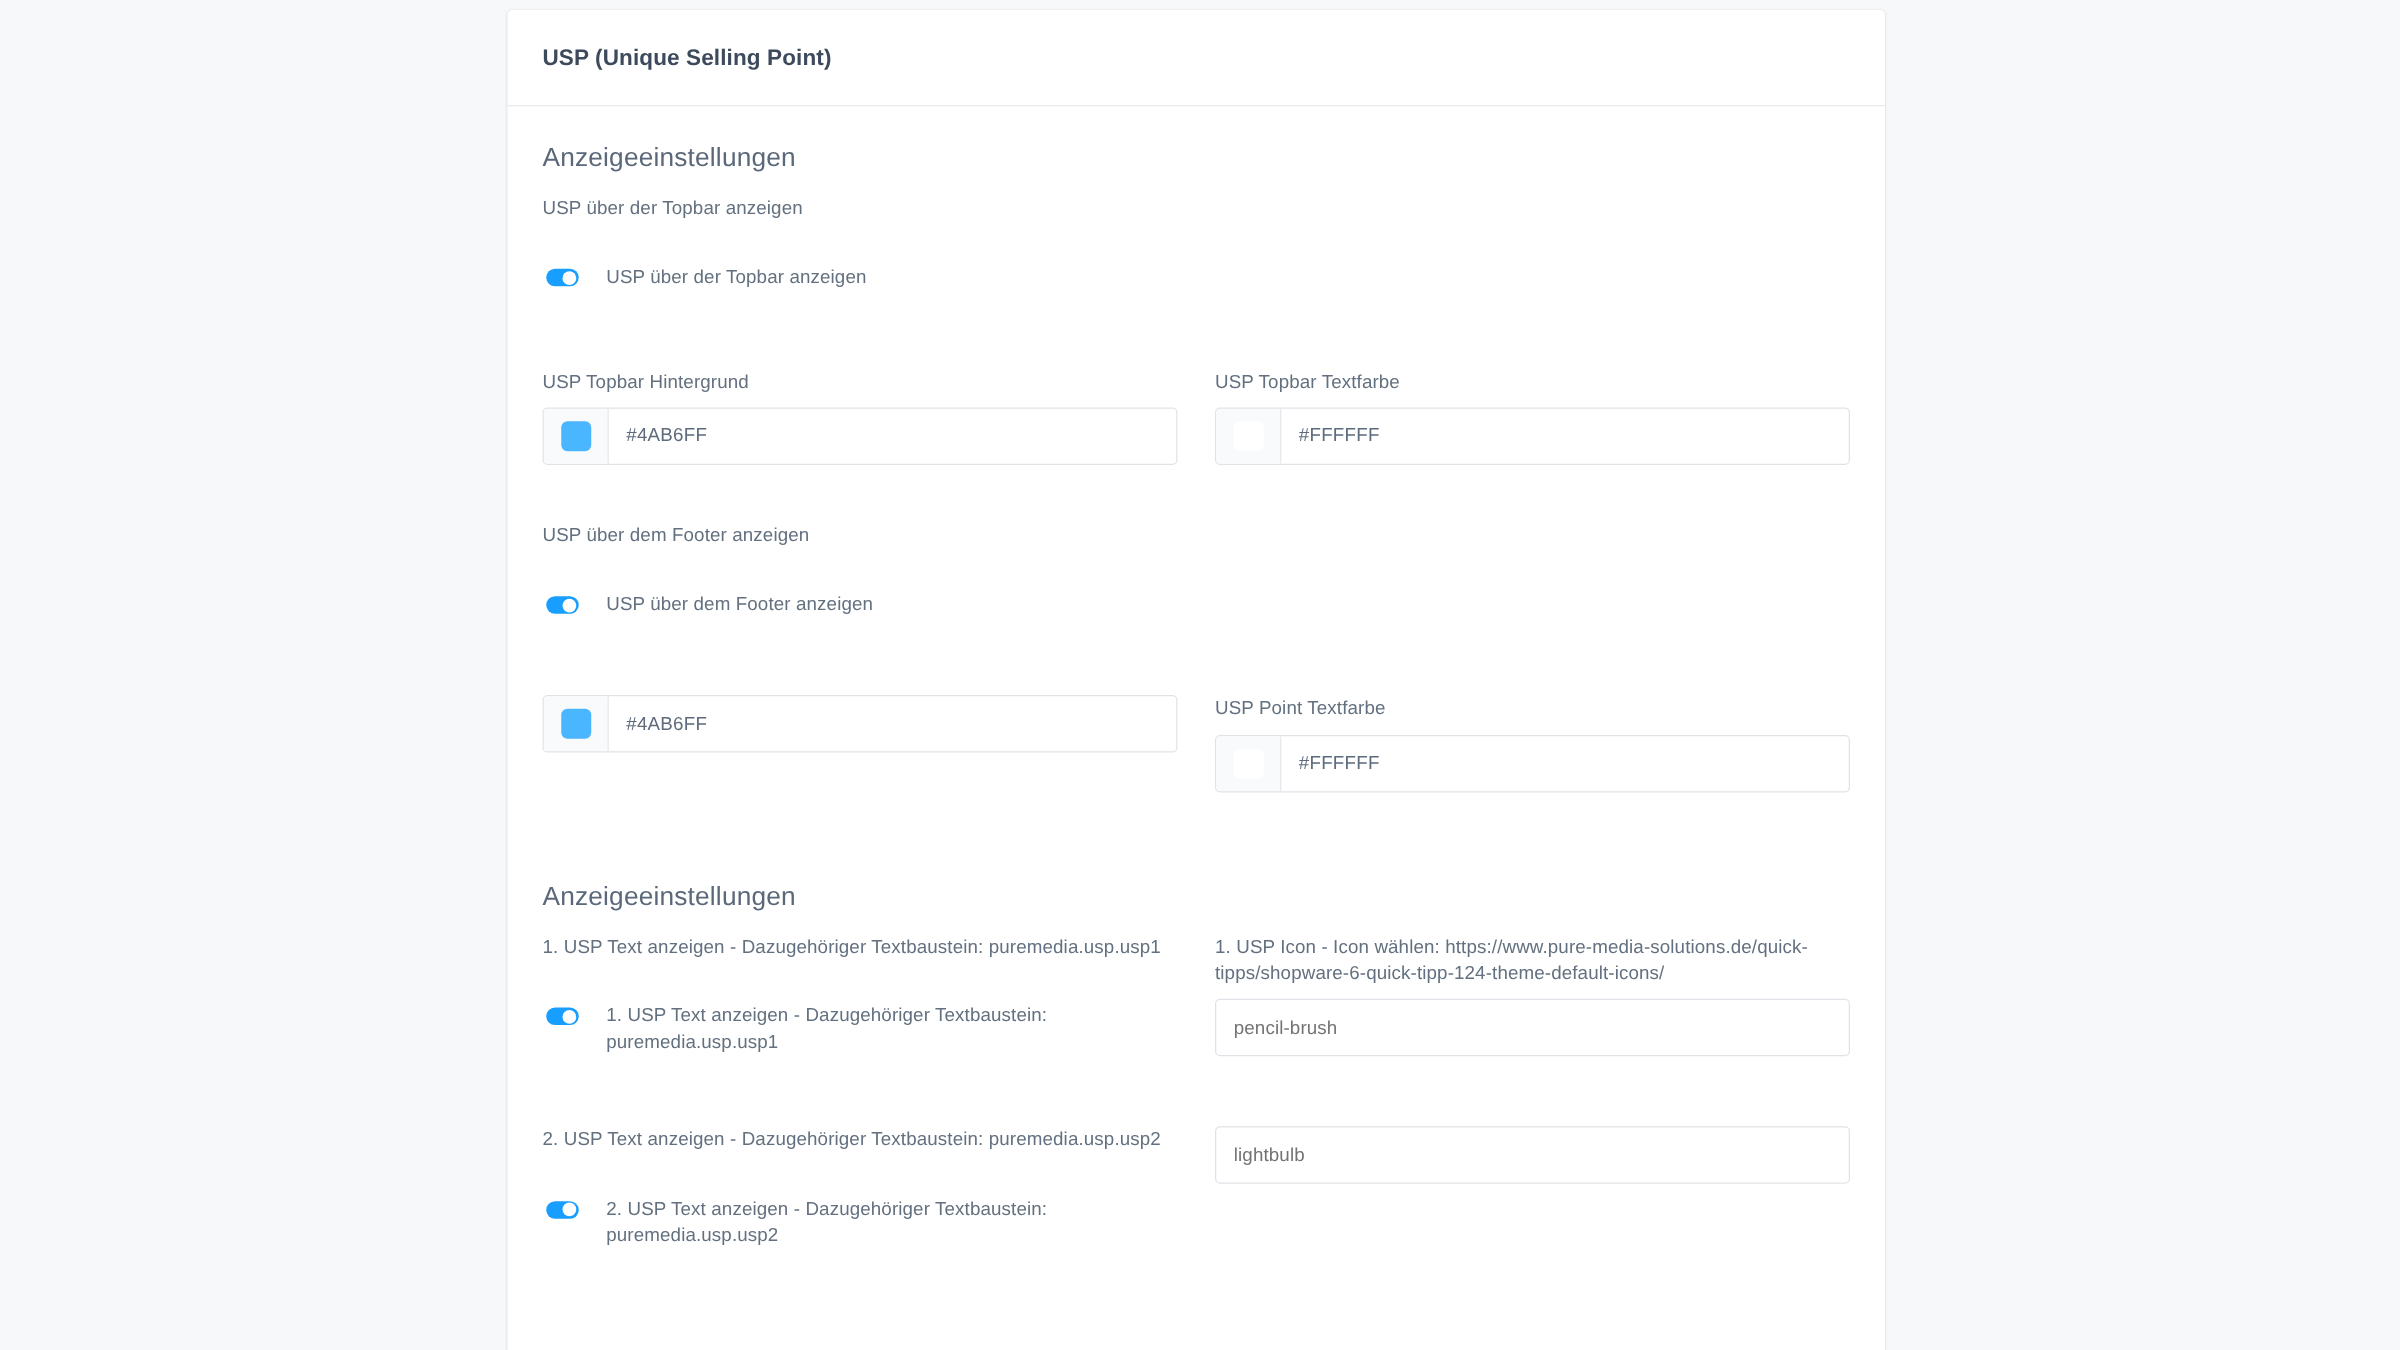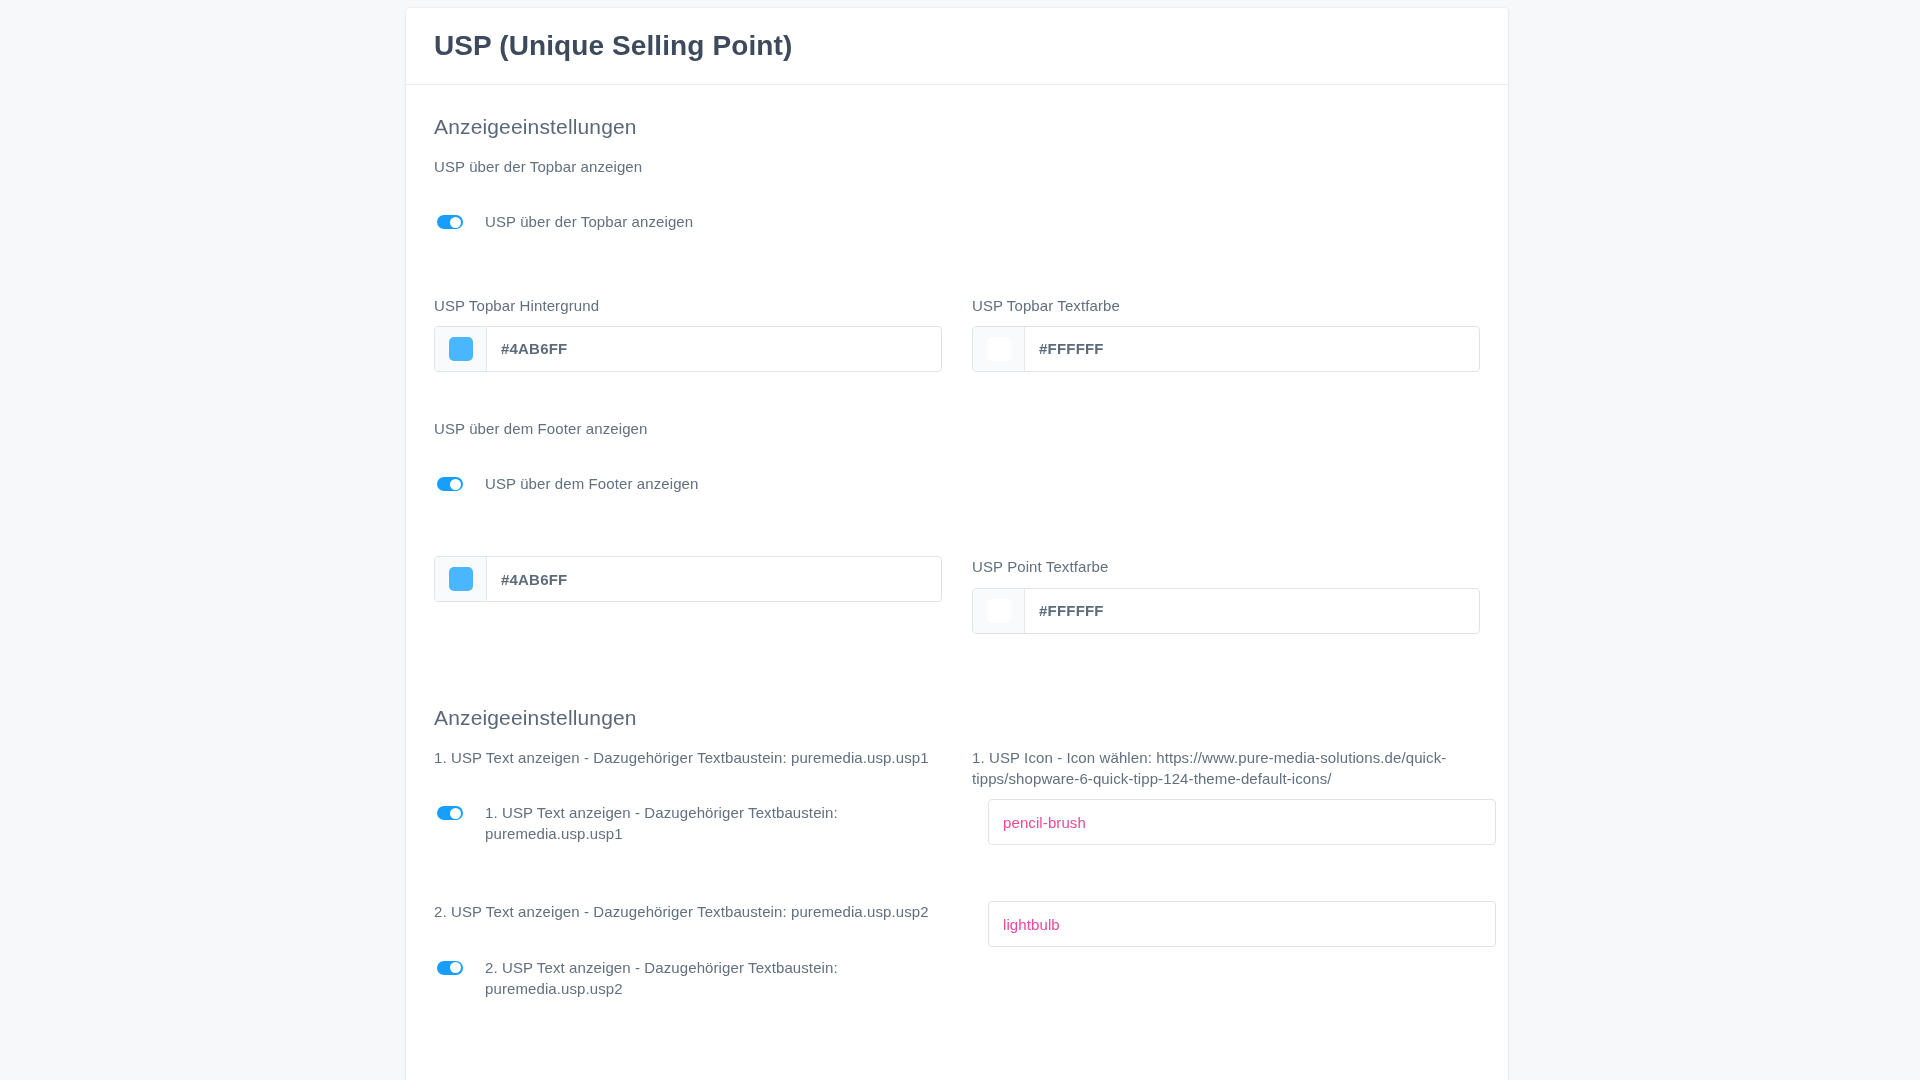--- a/index.html
+++ b/index.html
@@ -36,21 +36,21 @@
 
   .card-header {
     height: 77px;
     display: flex;
     align-items: center;
     padding: 0 28px;
     border-bottom: 1px solid #e9eaed;
   }
 
   .card-title {
-    font-size: 28px;
+    font-size: 18px;
     font-weight: bold;
     color: #3d4a5c;
     letter-spacing: 0.1px;
   }
 
   .card-body {
     padding: 30px 28px 40px 28px;
   }
 
   
@@ -148,37 +148,35 @@
   }
 
   .color-value {
     flex: 1 1 auto;
     display: flex;
     align-items: center;
     padding: 0 14px;
     font-size: 15px;
     color: #5d6b7c;
     letter-spacing: 0.2px;
-    font-weight: bold;
   }
 
   
   .text-input {
     height: 46px;
     width: 100%;
     display: flex;
     align-items: center;
     padding: 0 14px;
     border: 1px solid #dfe3e8;
     border-radius: 4px;
     background: #ffffff;
     font-size: 15px;
-    color: #ec4899;
+    color: #737373;
     letter-spacing: 0.1px;
-    margin-left: 16px;
   }
   .gap-34  { height: 34px; }
   .gap-46  { height: 46px; }
   .gap-56  { height: 56px; }
   .gap-62  { height: 62px; }
   .gap-72  { height: 72px; }
 
   .label-block { margin-bottom: 10px; }
 </style>
 </head>

